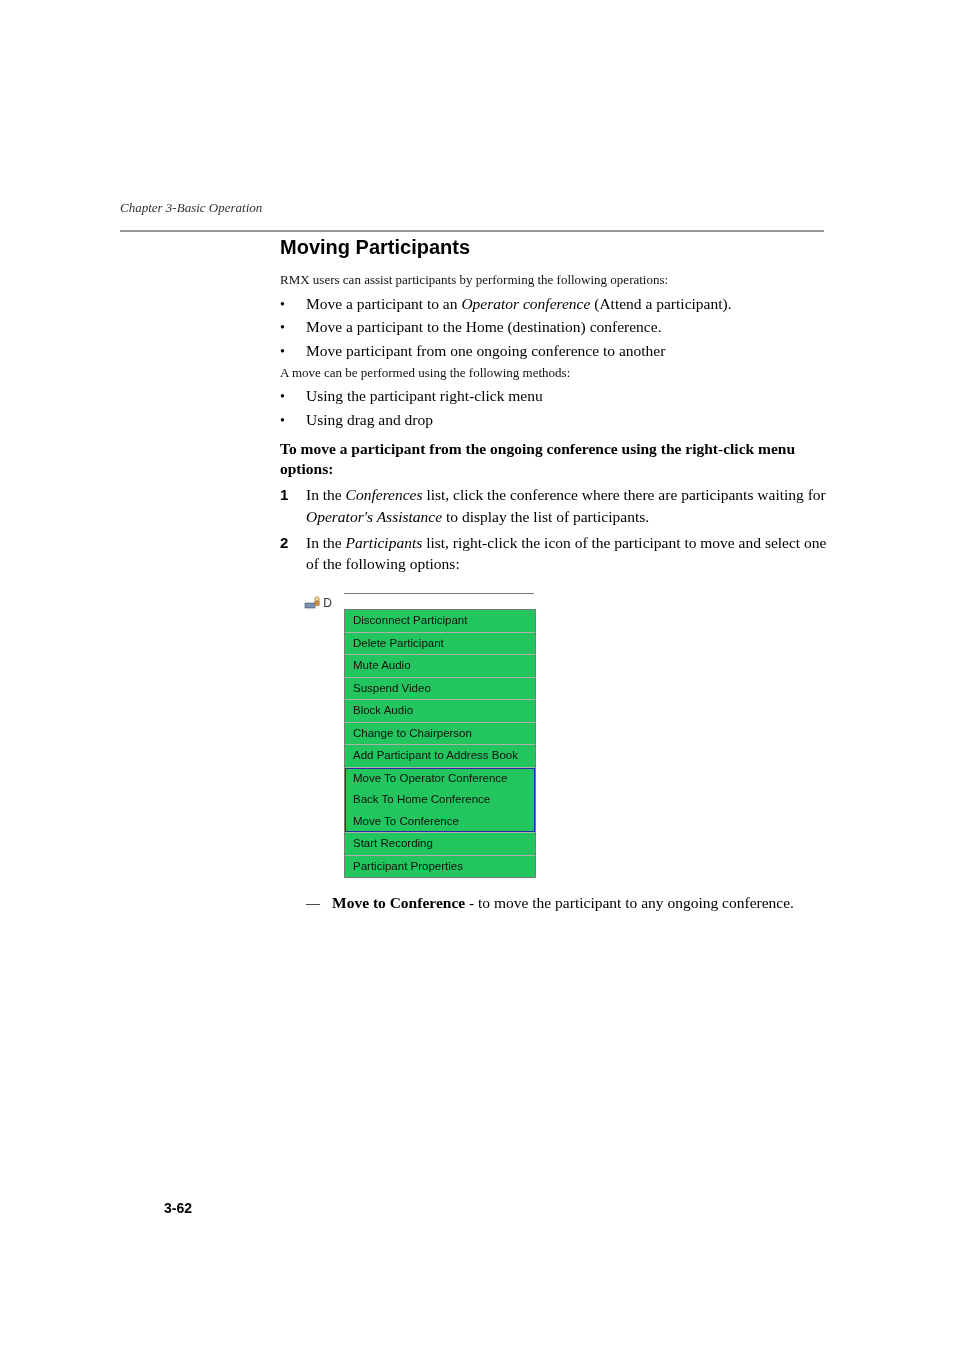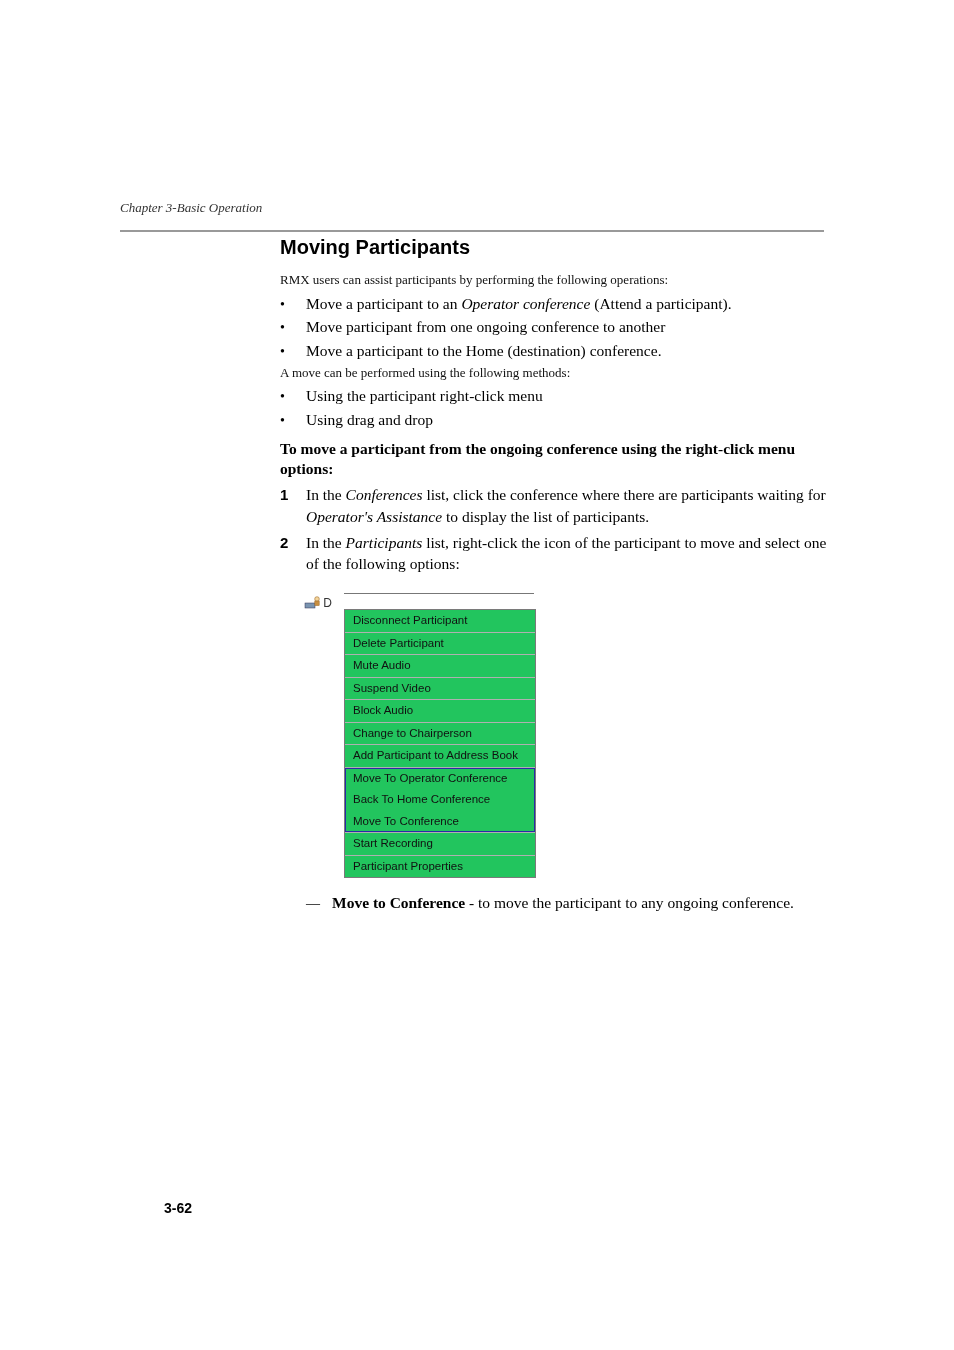--- a/index.html
+++ b/index.html
@@ -165,27 +165,27 @@
 
     <div class="bullet-row">
       <span class="marker bullet"></span>
       <span class="btxt">
         <span>Move a participant to an </span><span class="italic">Operator conference</span><span> (Attend a participant).</span>
       </span>
     </div>
     <div class="bullet-row">
       <span class="marker bullet"></span>
       <span class="btxt">
+        <span>Move a participant to the Home (destination) conference.</span>
+      </span>
+    </div>
+    <div class="bullet-row">
+      <span class="marker bullet"></span>
+      <span class="btxt">
         <span>Move participant from one ongoing conference to another</span>
-      </span>
-    </div>
-    <div class="bullet-row">
-      <span class="marker bullet"></span>
-      <span class="btxt">
-        <span>Move a participant to the Home (destination) conference.</span>
       </span>
     </div>
 
     <p class="body">A move can be performed using the following methods:</p>
 
     <div class="bullet-row">
       <span class="marker bullet"></span>
       <span class="btxt">Using the participant right-click menu</span>
     </div>
     <div class="bullet-row">

